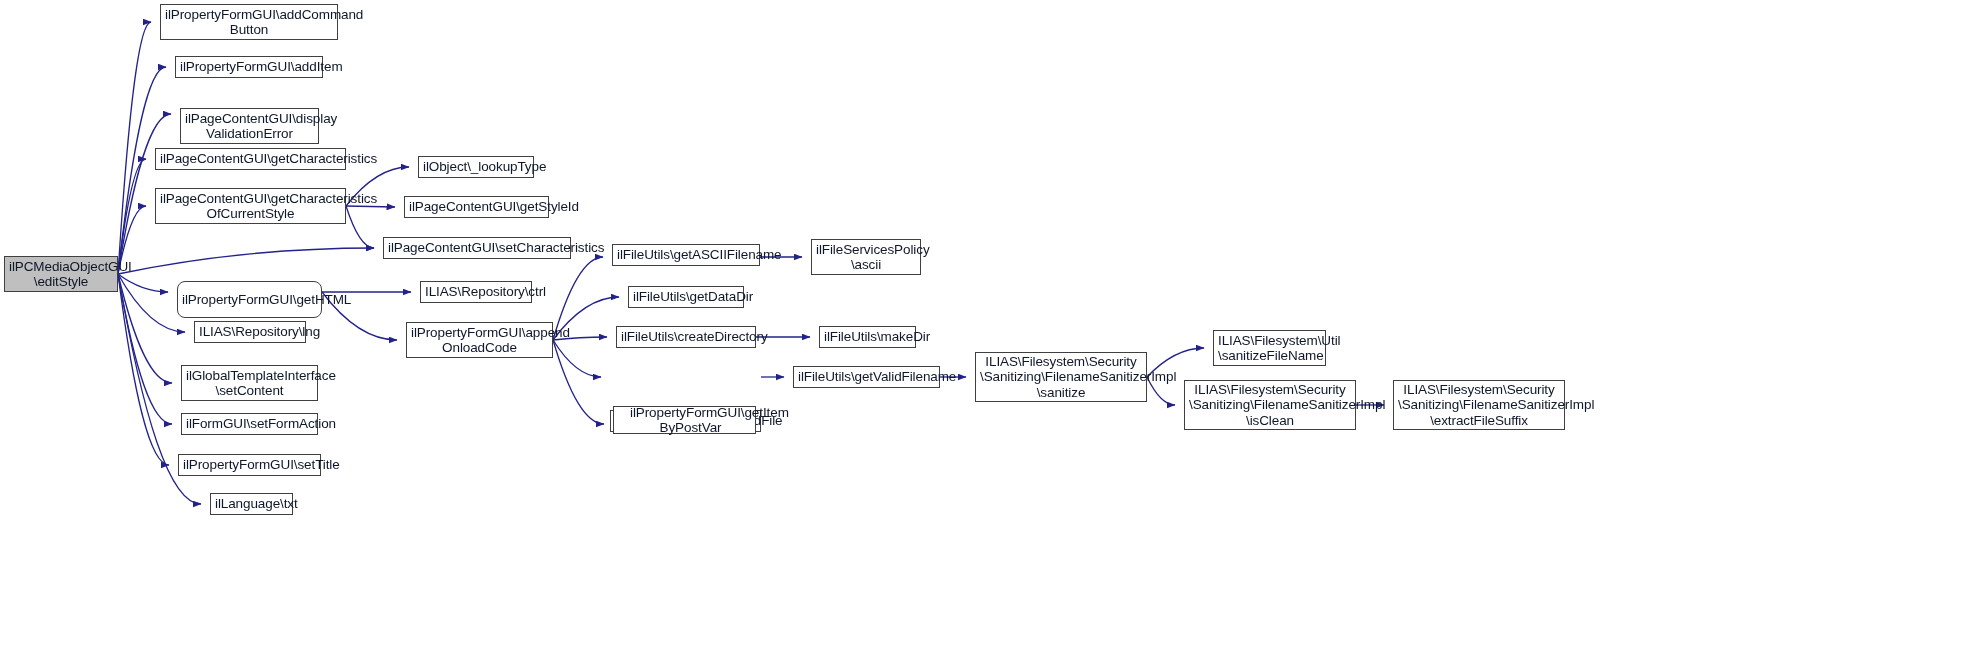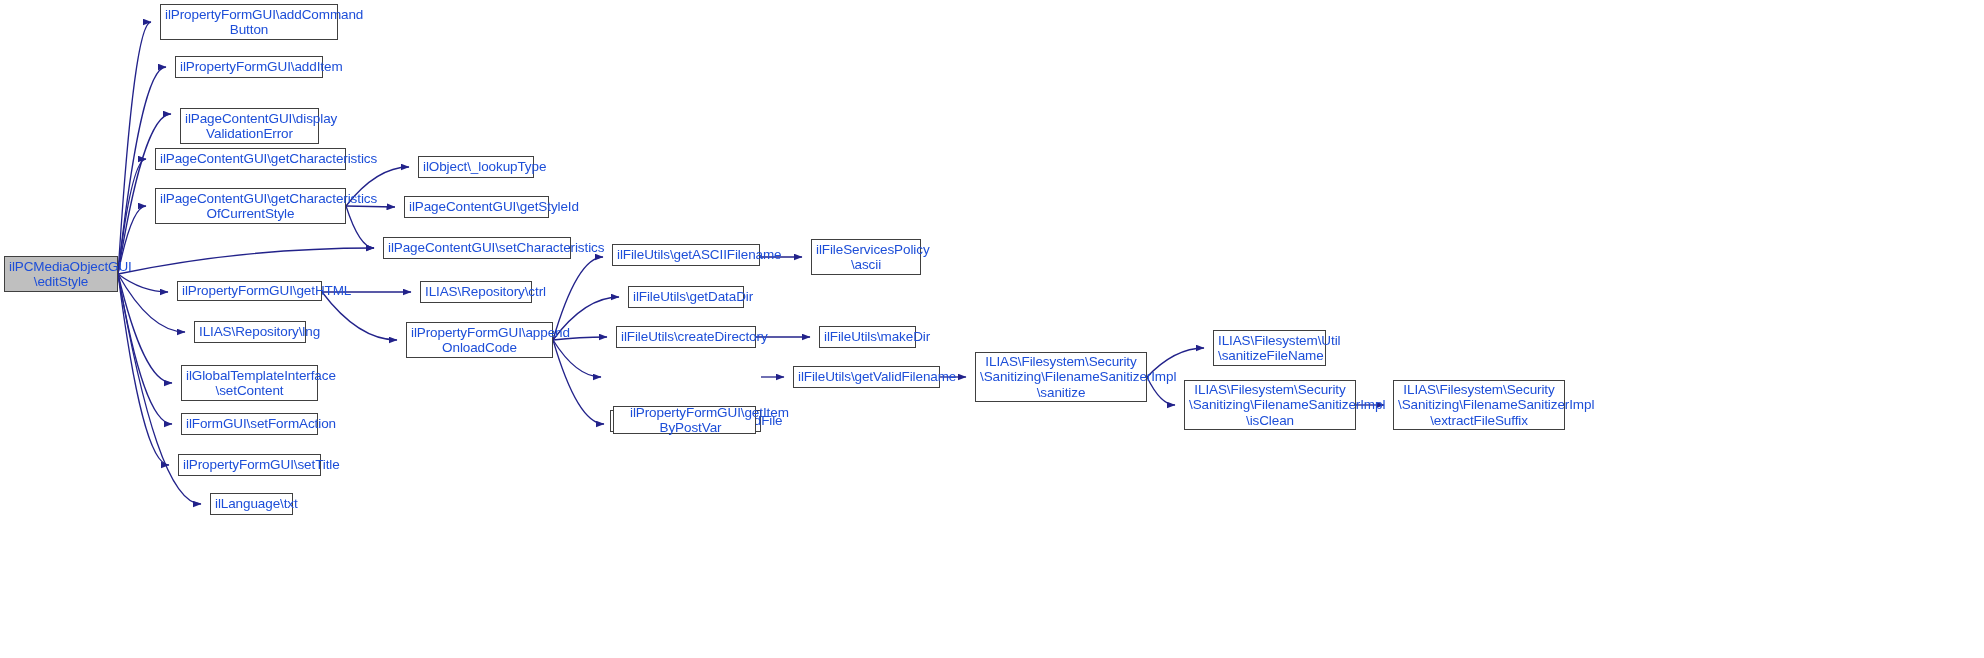--- a/index.html
+++ b/index.html
@@ -22,21 +22,21 @@
     top: 0;
     width: 1984px;
     height: 658px;
     pointer-events: none;
   }
   .node {
     position: absolute;
     box-sizing: border-box;
     border: 1px solid #404040;
     background: #ffffff;
-    color: #1d4ed8;
+    color: #0f172a;
     font-size: 13.5px;
     line-height: 15.5px;
     letter-spacing: -0.1px;
     display: flex;
     align-items: center;
     justify-content: center;
     text-align: center;
     padding: 0 4px;
     white-space: pre-line;
     z-index: 2;
@@ -97,21 +97,21 @@
       <div class="node root" style="left: 4px; top: 256px; width: 114px; height: 36px;"><span class="node-label">ilPCMediaObjectGUI
 \editStyle</span></div>
       <div class="node" style="left: 160px; top: 4px; width: 178px; height: 36px;"><span class="node-label">ilPropertyFormGUI\addCommand
 Button</span></div>
       <div class="node" style="left: 175px; top: 56px; width: 148px; height: 22px;"><span class="node-label">ilPropertyFormGUI\addItem</span></div>
       <div class="node" style="left: 180px; top: 96px; width: 139px; height: 36px; margin-top: 12px;"><span class="node-label">ilPageContentGUI\display
 ValidationError</span></div>
       <div class="node" style="left: 155px; top: 148px; width: 191px; height: 22px;"><span class="node-label">ilPageContentGUI\getCharacteristics</span></div>
       <div class="node" style="left: 155px; top: 188px; width: 191px; height: 36px;"><span class="node-label">ilPageContentGUI\getCharacteristics
 OfCurrentStyle</span></div>
-      <div class="node" style="left: 177px; top: 281px; width: 145px; height: 20px;"><span class="node-label">ilPropertyFormGUI\getHTML</span></div>
+      <div class="node" style="left: 177px; top: 281px; width: 145px; height: 37px; border-radius: 8px;"><span class="node-label">ilPropertyFormGUI\getHTML</span></div>
       <div class="node" style="left: 194px; top: 321px; width: 112px; height: 22px;"><span class="node-label">ILIAS\Repository\lng</span></div>
       <div class="node" style="left: 181px; top: 365px; width: 137px; height: 36px;"><span class="node-label">ilGlobalTemplateInterface
 \setContent</span></div>
       <div class="node" style="left: 181px; top: 413px; width: 137px; height: 22px;"><span class="node-label">ilFormGUI\setFormAction</span></div>
       <div class="node" style="left: 178px; top: 454px; width: 143px; height: 22px;"><span class="node-label">ilPropertyFormGUI\setTitle</span></div>
       <div class="node" style="left: 210px; top: 493px; width: 83px; height: 22px; align-items: center;"><span class="node-label">ilLanguage\txt</span></div>
       <div class="node" style="left: 418px; top: 156px; width: 116px; height: 22px;"><span class="node-label">ilObject\_lookupType</span></div>
       <div class="node" style="left: 404px; top: 196px; width: 145px; height: 22px;"><span class="node-label">ilPageContentGUI\getStyleId</span></div>
       <div class="node" style="left: 383px; top: 237px; width: 188px; height: 22px;"><span class="node-label">ilPageContentGUI\setCharacteristics</span></div>
       <div class="node" style="left: 420px; top: 281px; width: 112px; height: 22px;"><span class="node-label">ILIAS\Repository\ctrl</span></div>

